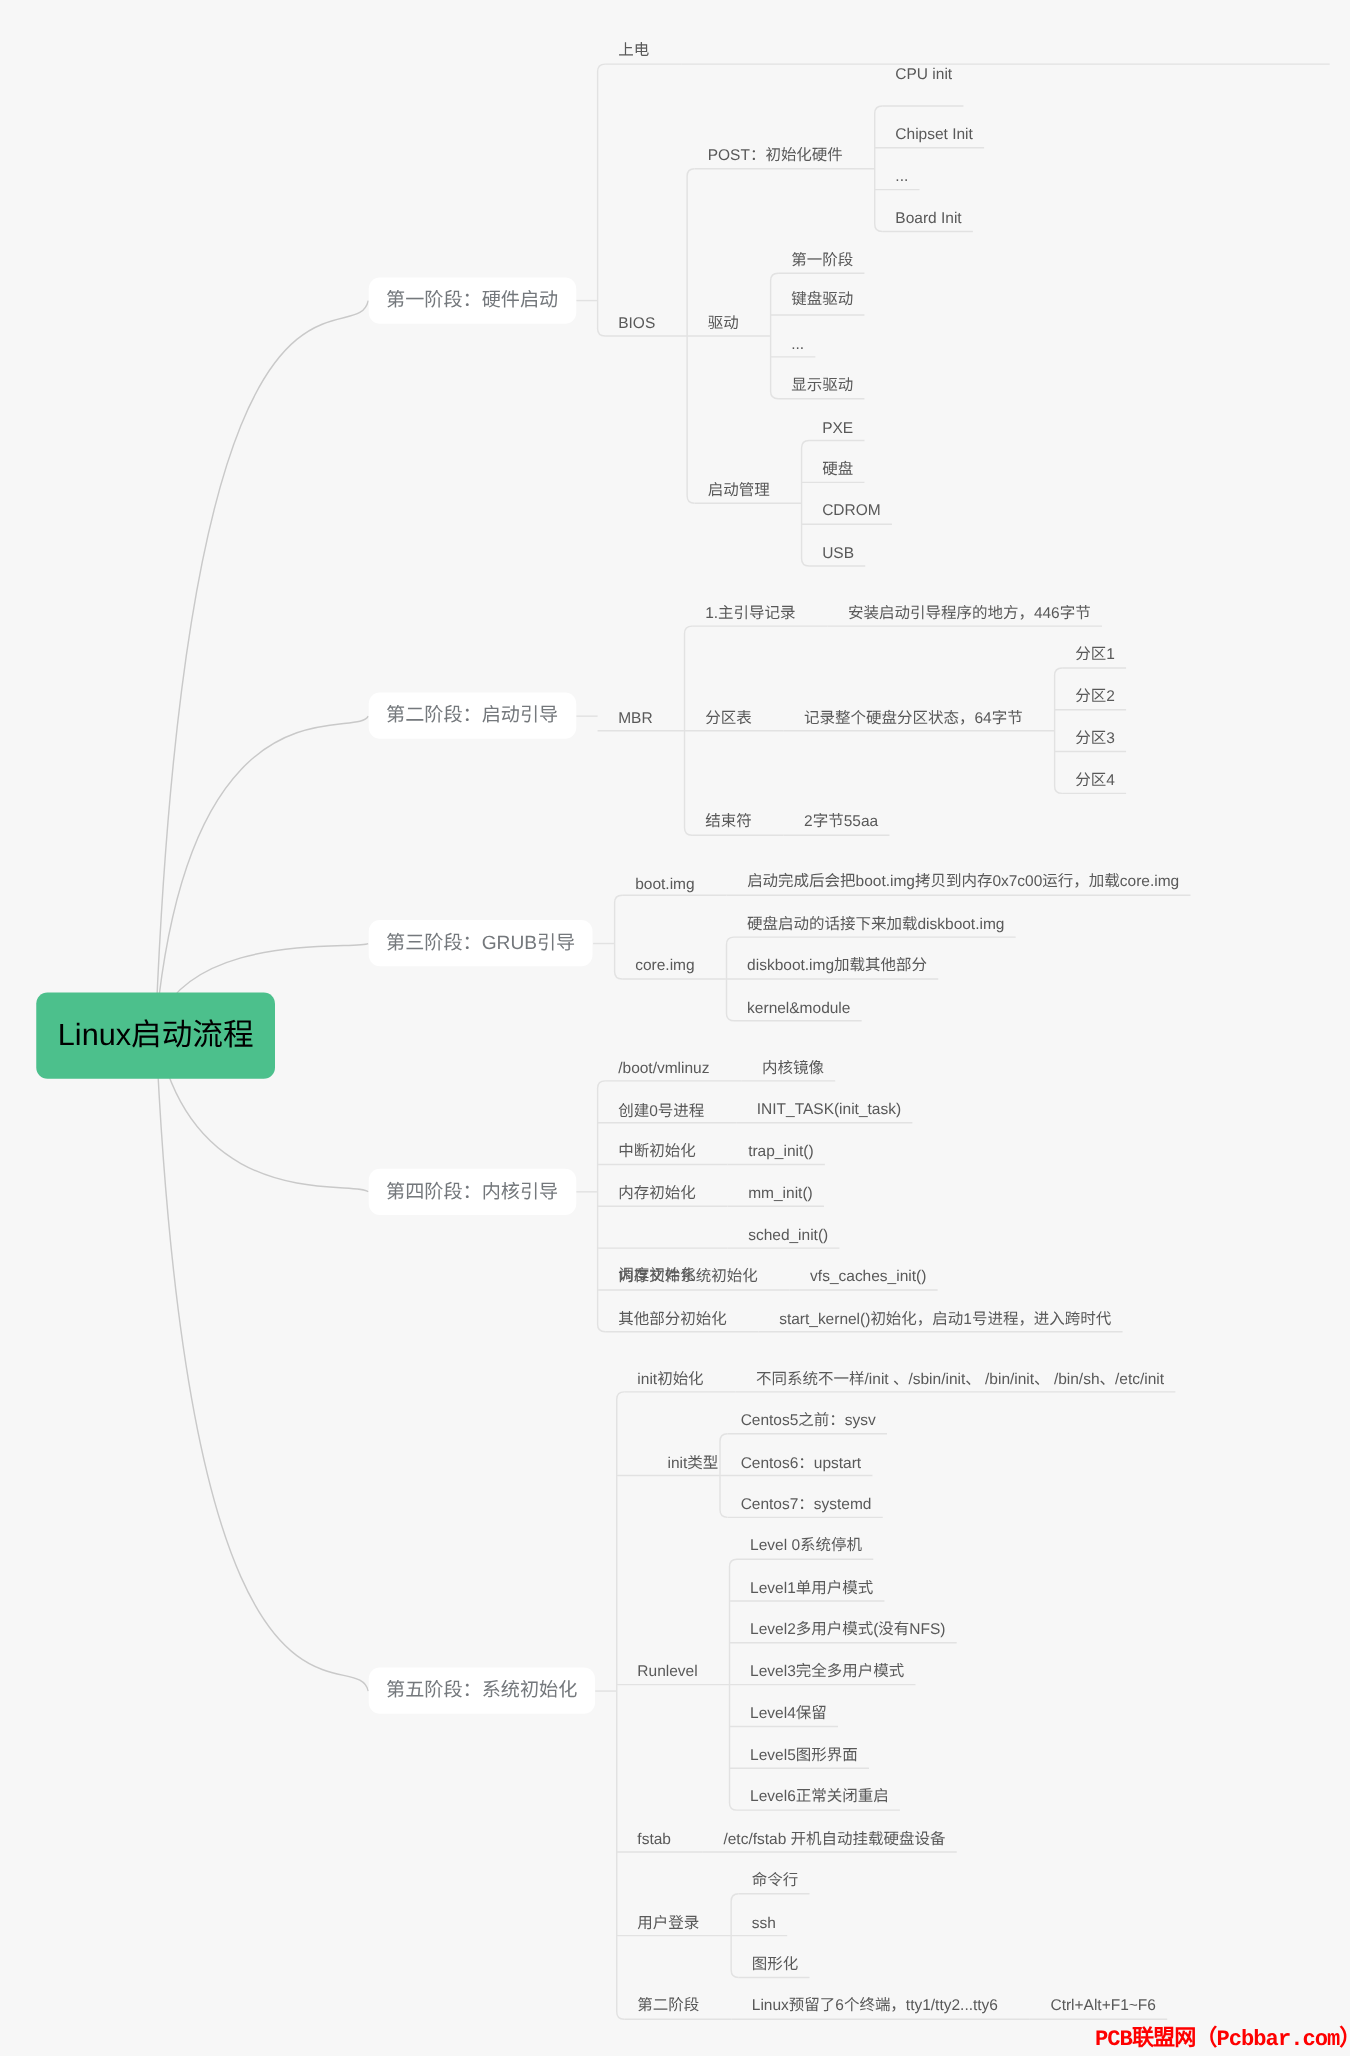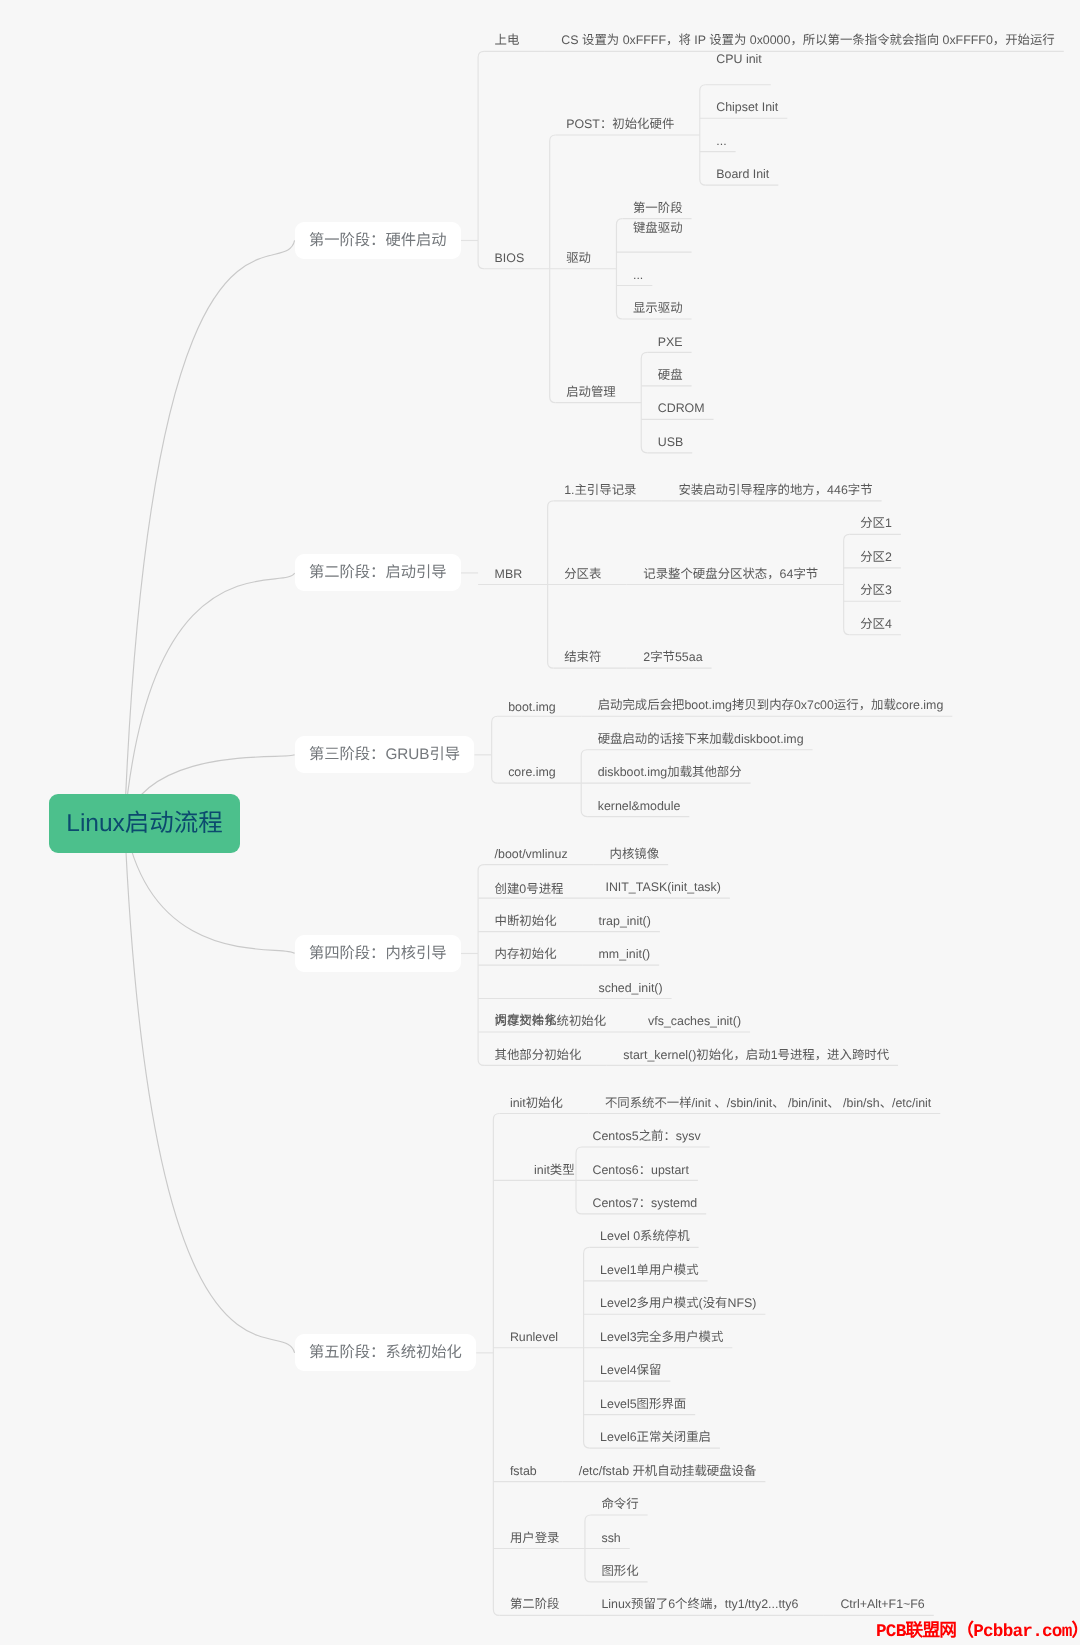--- a/index.html
+++ b/index.html
@@ -3,21 +3,21 @@
 <meta charset="utf-8">
 <title>Linux启动流程</title>
 <style>
 html,body{margin:0;padding:0;}
 body{width:1080px;height:1645px;overflow:hidden;background:#f7f7f7;
      font-family:"Liberation Sans","DejaVu Sans",sans-serif;
      -webkit-font-smoothing:antialiased;text-rendering:geometricPrecision;}
 #canvas{position:relative;width:1080px;height:1645px;transform:translateZ(0);}
 #links{position:absolute;left:0;top:0;}
 .nd{position:absolute;white-space:nowrap;box-sizing:border-box;display:flex;align-items:center;}
-.root{background:#4cc08c;color:#0c4a6e;border-radius:9px;font-size:24.5px;height:59px;padding:0 17.5px;margin-left:20px;}
+.root{background:#4cc08c;color:#000000;border-radius:9px;font-size:24.5px;height:69px;padding:0 17.5px;}
 .branch{background:#fff;color:#74787c;border-radius:9px;font-size:15.3px;height:37px;padding:0 14.3px;}
 .topic{color:#595959;font-size:12.4px;height:15px;padding:0 9px;}
 .lbl{display:block;line-height:1;opacity:0.999;}
 #watermark{position:absolute;color:#fe0000;font-family:"Liberation Mono","DejaVu Sans Mono",monospace;
            font-size:17.7px;font-weight:bold;letter-spacing:-0.78px;white-space:nowrap;line-height:1;}
 </style>
 </head>
 <body>
 <div id="canvas">
 <svg id="links" width="1080" height="1645">
@@ -122,23 +122,20 @@
 </svg>
 <div class="nd root" style="left: 28.75px; top: 794.25px;">
       <span class="lbl">Linux启动流程</span>
     </div>
 <div class="nd branch" style="left: 294.6px; top: 221.96px;">
       <span class="lbl">第一阶段：硬件启动</span>
     </div>
 <div class="nd topic" style="left: 485.581px; top: 33.1px;">
       <span class="lbl">上电</span>
     </div>
-<div class="nd topic" style="left: 552.362px; top: 33.1px;">
-      <span class="lbl">CS 设置为 0xFFFF，将 IP 设置为 0x0000，所以第一条指令就会指向 0xFFFF0，开始运行</span>
-    </div>
 <div class="nd topic" style="left: 485.581px; top: 250.59px;">
       <span class="lbl">BIOS</span>
     </div>
 <div class="nd topic" style="left: 557.191px; top: 116.75px;">
       <span class="lbl">POST：初始化硬件</span>
     </div>
 <div class="nd topic" style="left: 707.284px; top: 52px;">
       <span class="lbl">CPU init</span>
     </div>
 <div class="nd topic" style="left: 707.284px; top: 100.02px;">
@@ -149,21 +146,21 @@
     </div>
 <div class="nd topic" style="left: 707.284px; top: 166.94px;">
       <span class="lbl">Board Init</span>
     </div>
 <div class="nd topic" style="left: 557.191px; top: 250.59px;">
       <span class="lbl">驱动</span>
     </div>
 <div class="nd topic" style="left: 623.972px; top: 200.4px;">
       <span class="lbl">第一阶段</span>
     </div>
-<div class="nd topic" style="left: 623.972px; top: 221px; justify-content: center;">
+<div class="nd topic" style="left: 623.972px; top: 232px; justify-content: center;">
       <span class="lbl">键盘驱动</span>
     </div>
 <div class="nd topic" style="left: 623.972px; top: 267.32px;">
       <span class="lbl">...</span>
     </div>
 <div class="nd topic" style="left: 623.972px; top: 300.78px;">
       <span class="lbl">显示驱动</span>
     </div>
 <div class="nd topic" style="left: 557.191px; top: 384.43px;">
       <span class="lbl">启动管理</span>

